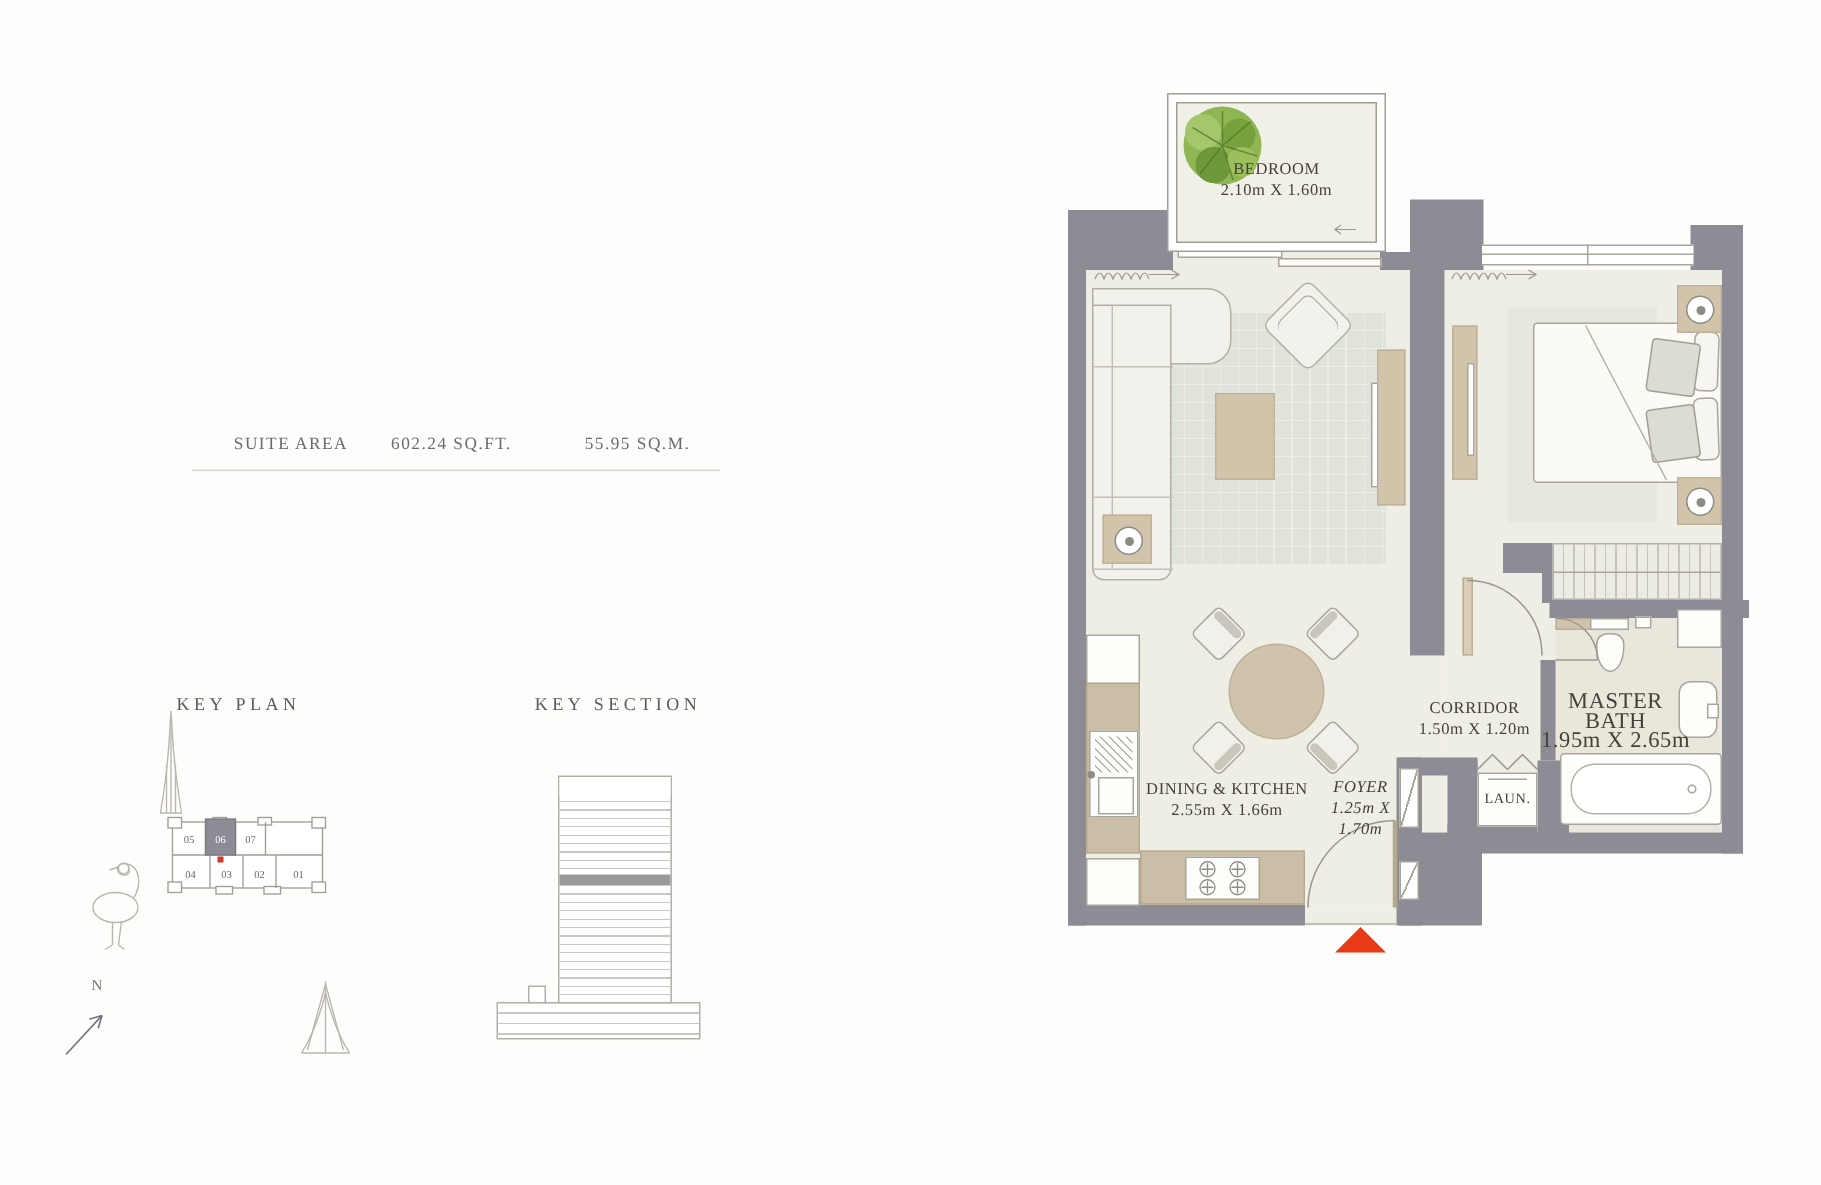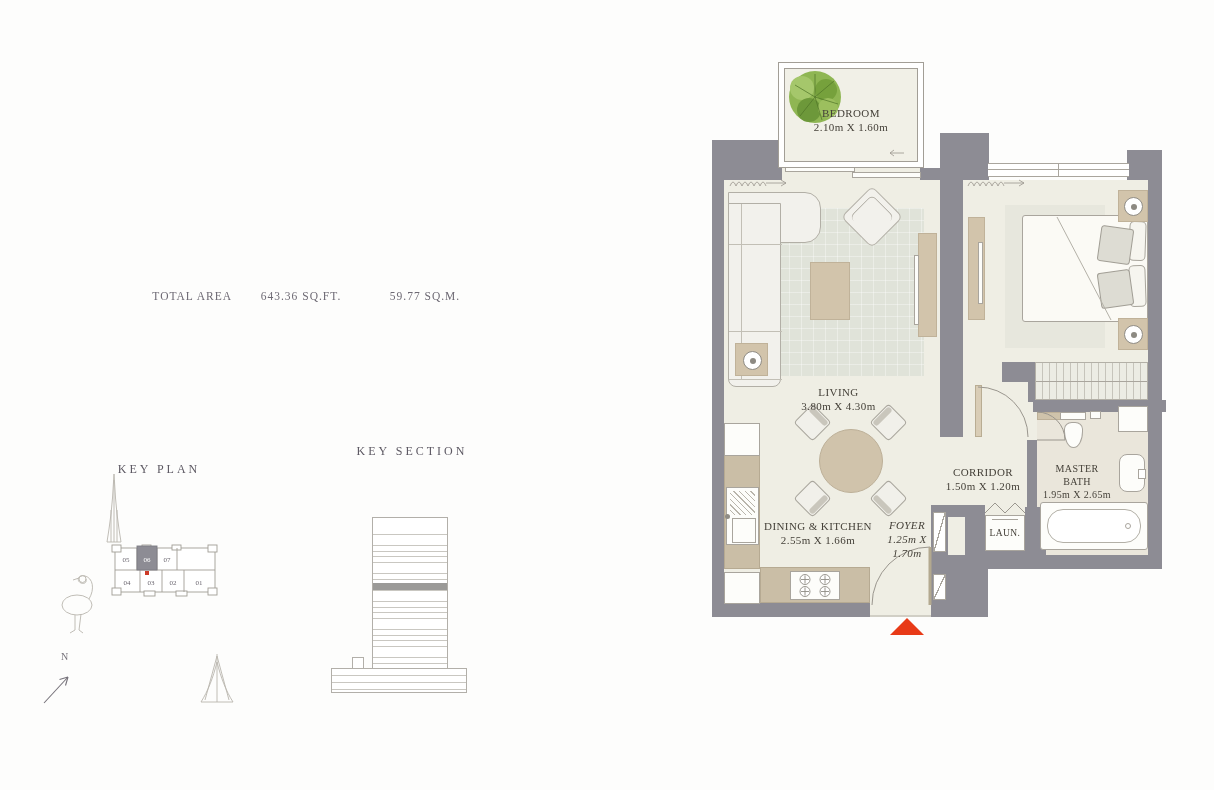--- a/index.html
+++ b/index.html
@@ -52,29 +52,29 @@
   .entry-tri{position:absolute;width:0;height:0;border-left:17px solid transparent;border-right:17px solid transparent;}
   .svgover{position:absolute;left:0;top:0;pointer-events:none;}
 </style>
 </head>
 <body>
 
 <div class="page">
 
 
   <div class="abs area-table">
-    <div class="arow">
-      <div class="acell c1">TOTAL AREA</div>
-      <div class="acell c2">643.36 SQ.FT.</div>
-      <div class="acell c3">59.77 SQ.M.</div>
+    <div class="arow bline">
+      <div class="acell c1">SUITE AREA</div>
+      <div class="acell c2">602.24 SQ.FT.</div>
+      <div class="acell c3">55.95 SQ.M.</div>
     </div>
   </div>
 
   <div class="abs keylabel" style="left:99px;top:462px;width:120px;">KEY PLAN</div>
-  <div class="abs keylabel" style="left:351px;top:444px;width:122px;">KEY SECTION</div>
+  <div class="abs keylabel" style="left:351px;top:462px;width:122px;">KEY SECTION</div>
 
   <svg class="abs" style="left:30px;top:450px;" width="220" height="270" viewBox="0 0 220 270">
 
     <g stroke="#b9b6ae" stroke-width="0.9" fill="none">
       <path d="M84,24 L85.5,48 L87,64 L89,79 L91,92 L77,92 L79,79 L81,64 L82.5,48 Z"></path>
       <path d="M84,30 L84,92 M81,60 L81,92 M87,60 L87,92"></path>
     </g>
 
     <g stroke="#a19d95" stroke-width="0.9" fill="#fff">
       <rect x="85" y="98" width="100" height="44"></rect>
@@ -303,37 +303,33 @@
         <path d="M298,133 h20 m-5,-3 l5,3 l-5,3" stroke-width="0.8"></path>
 
         <path d="M198,103 H184 M188,100 L184,103 L188,106" stroke-width="0.8"></path>
       </g>
     </svg>
 
     <div class="rlabel" style="left:72px;top:56px;width:146px;">
       <div class="nm">BEDROOM</div>
       <div class="nm">2.10m X 1.60m</div>
     </div>
-    <div class="rlabel" style="left:60px;top:335px;width:145px;">
-      <div class="nm">LIVING</div>
-      <div class="nm">3.80m X 4.30m</div>
-    </div>
     <div class="rlabel" style="left:32px;top:469px;width:160px;">
       <div class="nm">DINING &amp; KITCHEN</div>
       <div class="nm">2.55m X 1.66m</div>
     </div>
     <div class="rlabel" style="left:171px;top:468px;width:60px;font-style:italic;">
       <div class="nm">FOYER</div>
       <div>1.25m X 1.70m</div>
     </div>
     <div class="rlabel" style="left:217px;top:415px;width:120px;">
       <div class="nm">CORRIDOR</div>
       <div class="nm">1.50m X 1.20m</div>
     </div>
-    <div class="rlabel" style="left:316px;top:412px;width:110px;font-size:10px;line-height:13px;">
+    <div class="rlabel" style="left:316px;top:412px;width:110px;font-size:15px;line-height:13px;">
       <div style="width:66px;margin:0 auto;">MASTER BATH</div>
       <div class="nm">1.95m X 2.65m</div>
     </div>
     <div class="rlabel" style="left:279px;top:476px;width:40px;font-size:9.5px;">
       <div class="nm">LAUN.</div>
     </div>
 
   </div>
 </div>
 

